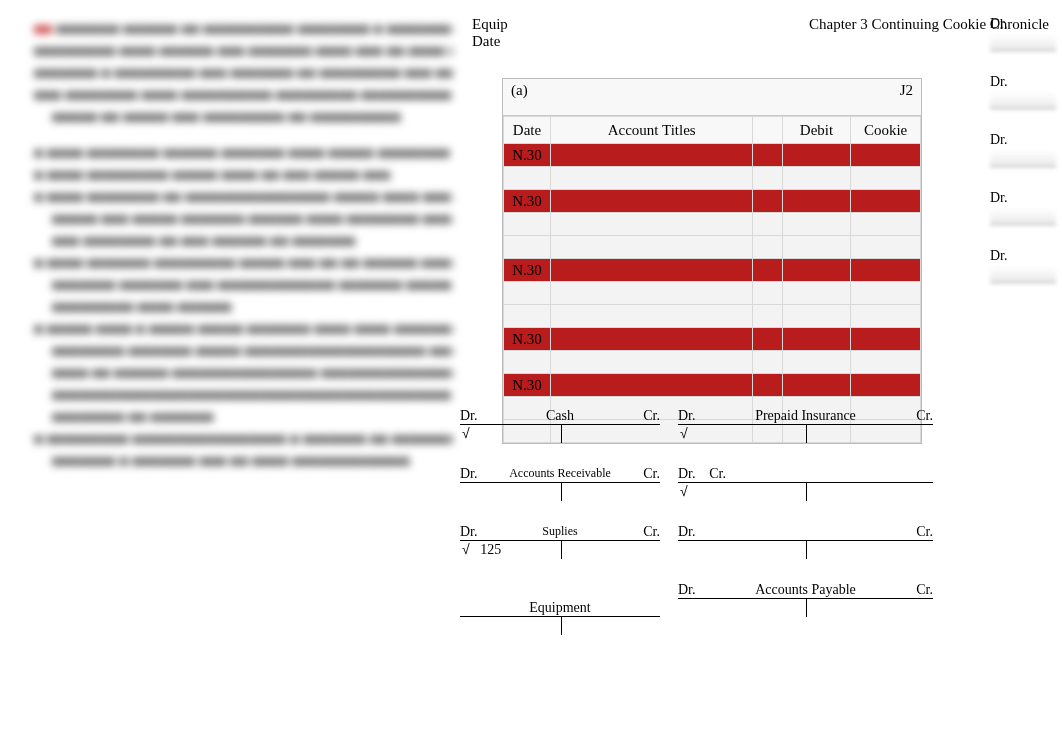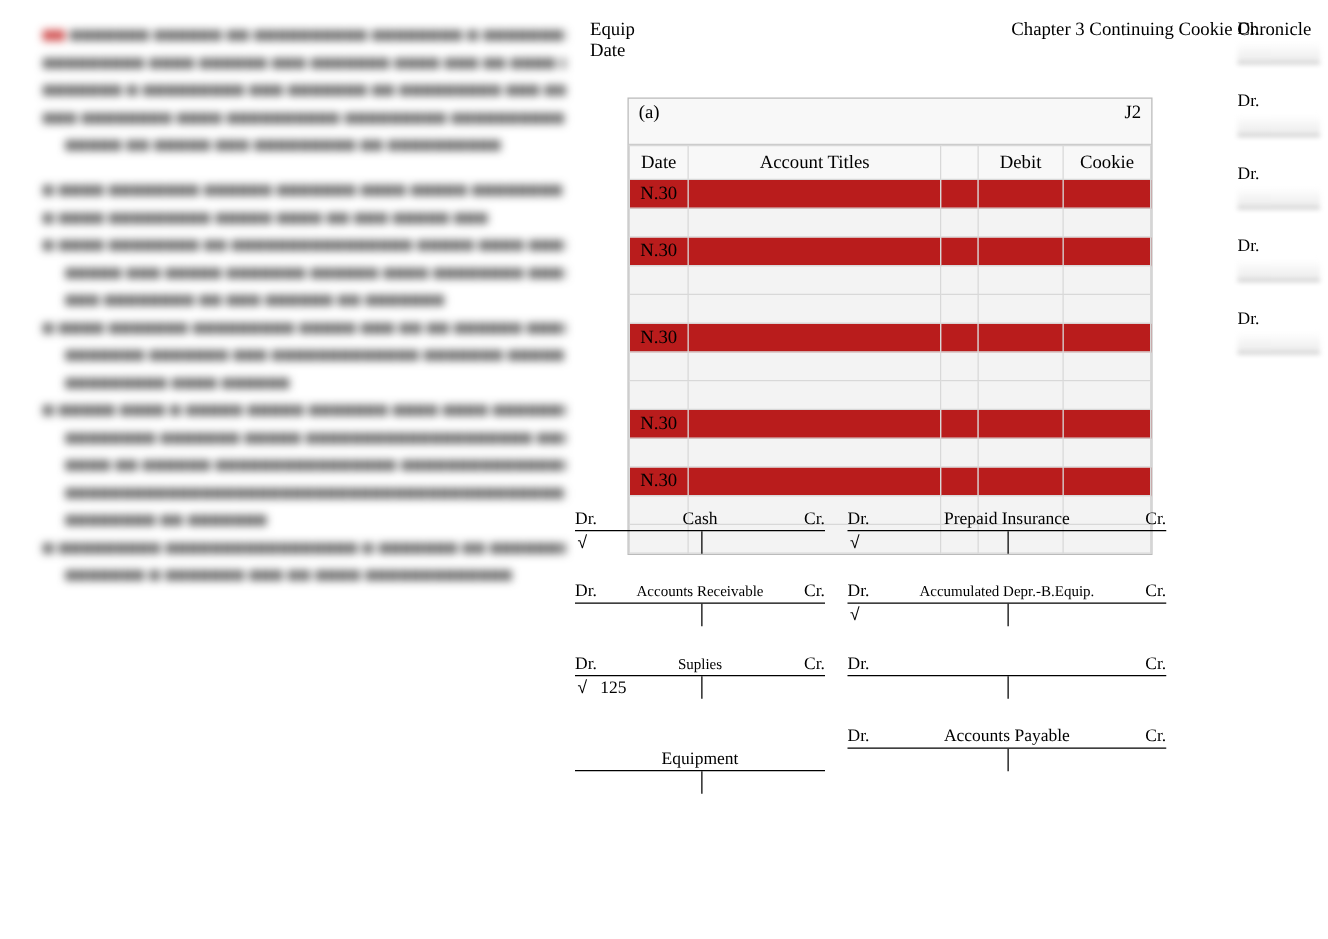--- a/index.html
+++ b/index.html
@@ -337,21 +337,20 @@
       </div>
       <div class="body">
         <div class="left"><span class="check">√</span></div>
         <div class="right"></div>
       </div>
     </div>
 
     <div class="tacc small" style="left:218px; top:466px; width:255px;">
       <div class="trow">
         <div class="dr">Dr.</div>
-        <div class="title">Accumulated Depr.-B.Equip.</div>
         <div class="cr">Cr.</div>
       </div>
       <div class="body">
         <div class="left"><span class="check">√</span></div>
         <div class="right"></div>
       </div>
     </div>
 
     <div class="tacc" style="left:218px; top:524px; width:255px;">
       <div class="trow">

